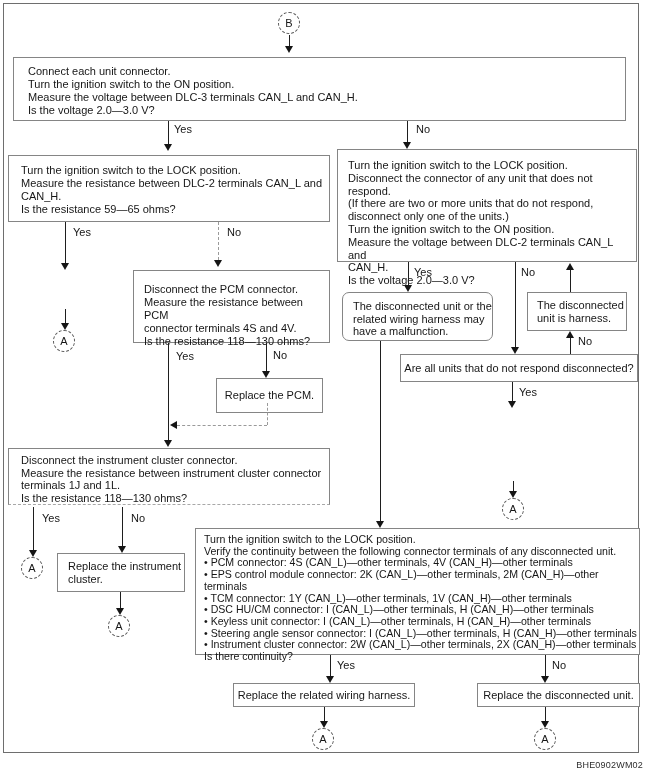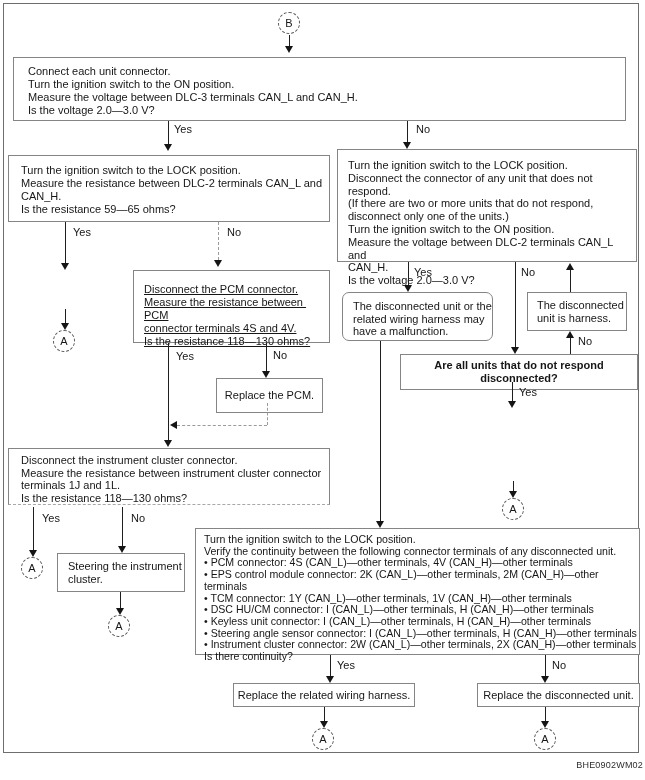--- a/index.html
+++ b/index.html
@@ -57,21 +57,21 @@
   <div class="arr-d" style="left:61px;top:263px;"></div>
   <div class="lbl" style="left:73px;top:226px;">Yes</div>
   <div class="vdash" style="left:218px;top:222px;height:38px;"></div>
   <div class="arr-d" style="left:214px;top:260px;"></div>
   <div class="lbl" style="left:227px;top:226px;">No</div>
 
   <div class="vline" style="left:65px;top:309px;height:14px;"></div>
   <div class="arr-d" style="left:61px;top:323px;"></div>
   <div class="circle" style="left:53px;top:330px;">A</div>
 
-  <div class="fbox" style="left:133px;top:270px;width:197px;height:73px;padding:12px 4px 0 10px;text-decoration:underline;">Disconnect the PCM connector.
+  <div class="fbox" style="left:133px;top:270px;width:197px;height:73px;padding:12px 4px 0 10px;">Disconnect the PCM connector.
 Measure the resistance between PCM
 connector terminals 4S and 4V.
 Is the resistance 118—130 ohms?</div>
 
   <div class="vline" style="left:168px;top:343px;height:97px;"></div>
   <div class="arr-d" style="left:164px;top:440px;"></div>
   <div class="lbl" style="left:176px;top:350px;">Yes</div>
   <div class="vline" style="left:266px;top:343px;height:28px;"></div>
   <div class="arr-d" style="left:262px;top:371px;"></div>
   <div class="lbl" style="left:273px;top:349px;">No</div>
@@ -88,21 +88,21 @@
 
   <div class="vline" style="left:33px;top:507px;height:43px;"></div>
   <div class="arr-d" style="left:29px;top:550px;"></div>
   <div class="lbl" style="left:42px;top:512px;">Yes</div>
   <div class="vline" style="left:122px;top:507px;height:39px;"></div>
   <div class="arr-d" style="left:118px;top:546px;"></div>
   <div class="lbl" style="left:131px;top:512px;">No</div>
 
   <div class="circle" style="left:21px;top:557px;">A</div>
 
-  <div class="fbox" style="left:57px;top:553px;width:128px;height:39px;padding:6px 2px 0 10px;">Steering the instrument
+  <div class="fbox" style="left:57px;top:553px;width:128px;height:39px;padding:6px 2px 0 10px;">Replace the instrument
 cluster.</div>
   <div class="vline" style="left:120px;top:592px;height:16px;"></div>
   <div class="arr-d" style="left:116px;top:608px;"></div>
   <div class="circle" style="left:108px;top:615px;">A</div>
 
   <div class="fbox" style="left:337px;top:149px;width:300px;height:113px;padding:9px 4px 0 10px;line-height:12.8px;">Turn the ignition switch to the LOCK position.
 Disconnect the connector of any unit that does not respond.
 (If there are two or more units that do not respond,
 disconnect only one of the units.)
 Turn the ignition switch to the ON position.
@@ -124,21 +124,21 @@
   <div class="arr-d" style="left:376px;top:521px;"></div>
 
   <div class="fbox" style="left:527px;top:292px;width:100px;height:39px;padding:6px 0 0 9px;">The disconnected
 unit is harness.</div>
   <div class="vline" style="left:570px;top:270px;height:22px;"></div>
   <div class="arr-u" style="left:566px;top:263px;"></div>
   <div class="vline" style="left:570px;top:338px;height:16px;"></div>
   <div class="arr-u" style="left:566px;top:331px;"></div>
   <div class="lbl" style="left:578px;top:335px;">No</div>
 
-  <div class="fbox center" style="left:400px;top:354px;width:238px;height:36px;font-weight:bold;">Are all units that do not respond disconnected?</div>
+  <div class="fbox center" style="left:400px;top:354px;width:238px;height:28px;">Are all units that do not respond disconnected?</div>
   <div class="vline" style="left:512px;top:382px;height:19px;"></div>
   <div class="arr-d" style="left:508px;top:401px;"></div>
   <div class="lbl" style="left:519px;top:386px;">Yes</div>
 
   <div class="vline" style="left:513px;top:481px;height:10px;"></div>
   <div class="arr-d" style="left:509px;top:491px;"></div>
   <div class="circle" style="left:502px;top:498px;">A</div>
 
   <div class="fbox" style="left:195px;top:528px;width:445px;height:127px;padding:5px 0 0 8px;font-size:10.6px;line-height:11.7px;">Turn the ignition switch to the LOCK position.
 Verify the continuity between the following connector terminals of any disconnected unit.

